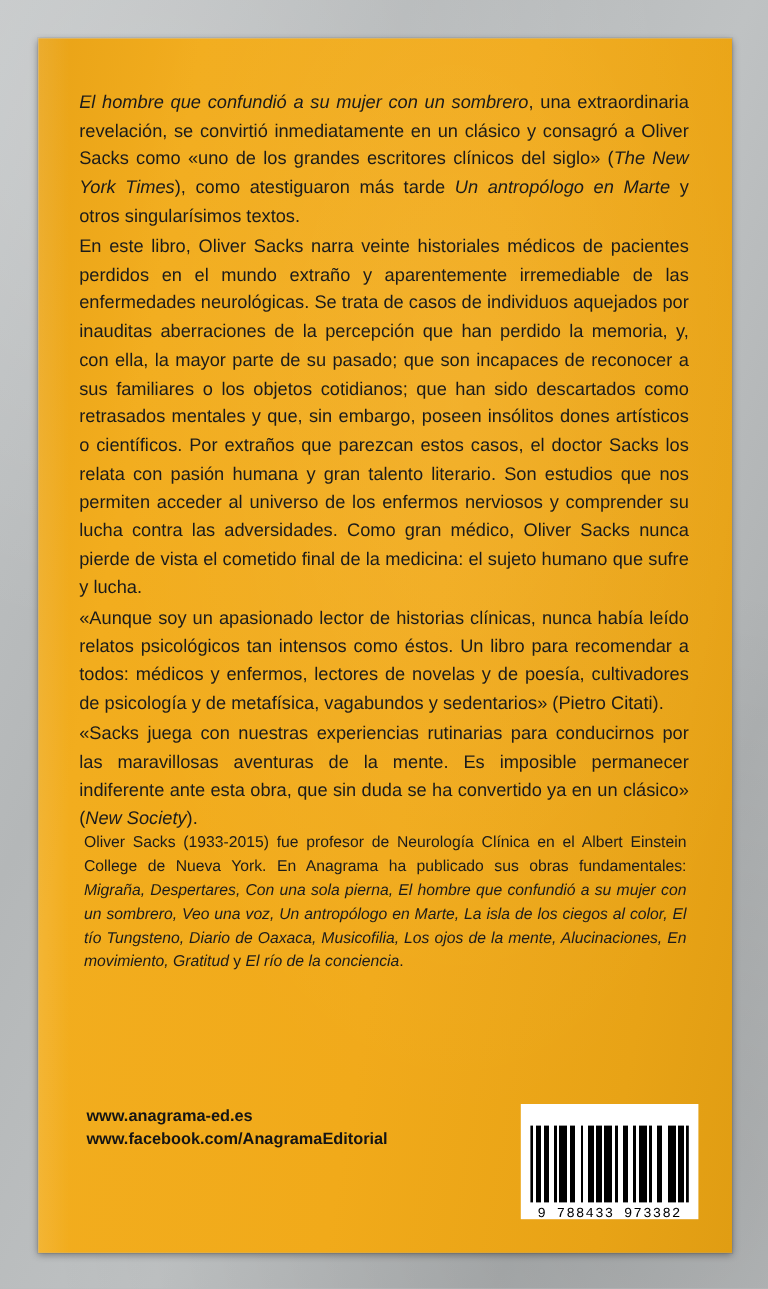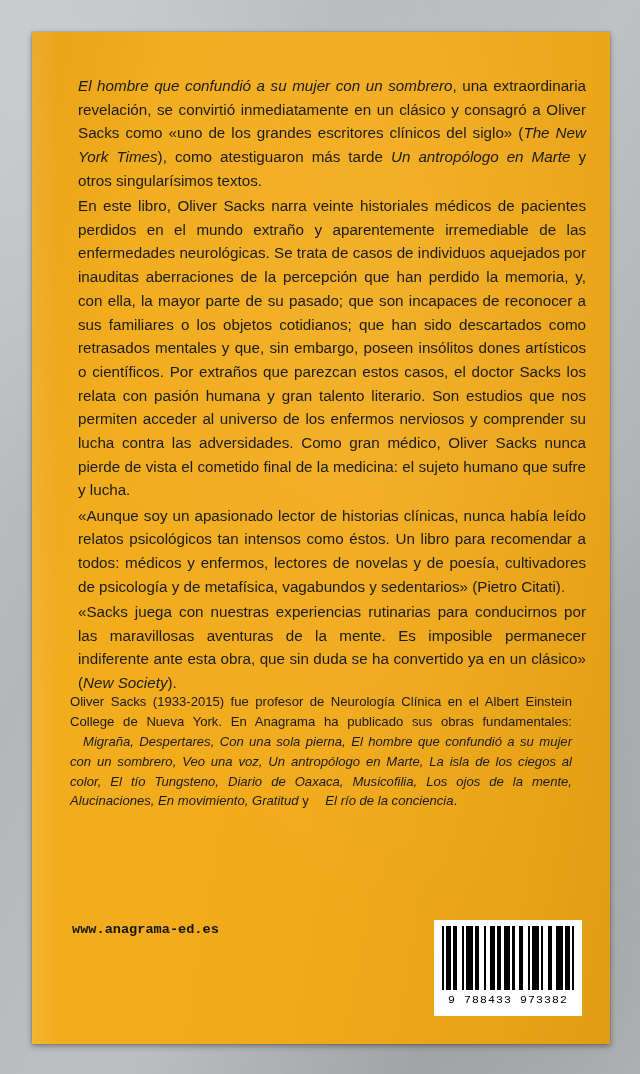--- a/index.html
+++ b/index.html
@@ -46,63 +46,63 @@
     content:"";
     position:absolute; inset:0;
     background:
       linear-gradient(90deg, rgba(255,255,255,.10) 0px, rgba(255,255,255,0) 26px),
       radial-gradient(ellipse at 60% 30%, rgba(255,255,255,.08), rgba(255,255,255,0) 60%);
     pointer-events:none;
   }
 
   .blurb {
     position: absolute;
-    left: 46px;
+    left: 34px;
     top: 42px;
     width: 508px;
     color: #1b1b1b;
     font-size: 15.2px;
     line-height: 1.56;
     text-align: justify;
   }
   .blurb p { margin: 0 0 0.10em 0; }
   .blurb em { font-style: italic; }
 
   .author-note {
     position: absolute;
     left: 38px;
     top: 660px;
     width: 502px;
     color: #1b1b1b;
     font-size: 13.1px;
     line-height: 1.52;
     text-align: justify;
   }
-  .author-note em { font-style: italic; margin-left: 13px; }
+  .author-note em { font-style: italic; }
 
   .links {
     position: absolute;
     left: 40px;
     top: 888px;
     color: #141414;
     font-size: 13.6px;
     line-height: 1.42;
     font-weight: 600;
   }
-  .links div { white-space: nowrap; font-family: Liberation Mono, monospace; }
+  .links div { white-space: nowrap; }
 
   
   .barcode-box {
     position: absolute;
     right: 28px;
     bottom: 28px;
     width: 148px;
     height: 96px;
     background: #ffffff;
-    padding: 6px 8px 4px 8px;
+    padding: 18px 8px 4px 8px;
     box-sizing: border-box;
   }
   .bars {
     height: 64px;
     width: 100%;
     background-repeat: repeat-x;
     background-size: 100% 100%;
   }
   .barcode-digits {
     margin-top: 3px;
@@ -124,20 +124,21 @@
       <p><em>El hombre que confundió a su mujer con un sombrero</em><span>, una extraordinaria revelación, se convirtió inmediatamente en un clásico y consagró a Oliver Sacks como «uno de los grandes escritores clínicos del siglo» (</span><em>The New York Times</em><span>), como atestiguaron más tarde </span><em>Un antropólogo en Marte</em><span> y otros singularísimos textos.</span></p>
       <p><span>En este libro, Oliver Sacks narra veinte historiales médicos de pacientes perdidos en el mundo extraño y aparentemente irremediable de las enfermedades neurológicas. Se trata de casos de individuos aquejados por inauditas aberraciones de la percepción que han perdido la memoria, y, con ella, la mayor parte de su pasado; que son incapaces de reconocer a sus familiares o los objetos cotidianos; que han sido descartados como retrasados mentales y que, sin embargo, poseen insólitos dones artísticos o científicos. Por extraños que parezcan estos casos, el doctor Sacks los relata con pasión humana y gran talento literario. Son estudios que nos permiten acceder al universo de los enfermos nerviosos y comprender su lucha contra las adversidades. Como gran médico, Oliver Sacks nunca pierde de vista el cometido final de la medicina: el sujeto humano que sufre y lucha.</span></p>
       <p><span>«Aunque soy un apasionado lector de historias clínicas, nunca había leído relatos psicológicos tan intensos como éstos. Un libro para recomendar a todos: médicos y enfermos, lectores de novelas y de poesía, cultivadores de psicología y de metafísica, vagabundos y sedentarios» (Pietro Citati).</span></p>
       <p><span>«Sacks juega con nuestras experiencias rutinarias para conducirnos por las maravillosas aventuras de la mente. Es imposible permanecer indiferente ante esta obra, que sin duda se ha convertido ya en un clásico» (</span><em>New Society</em><span>).</span></p>
     </div>
 
   <div class="author-note"><span>Oliver Sacks (1933-2015) fue profesor de Neurología Clínica en el Albert Einstein College de Nueva York. En Anagrama ha publicado sus obras fundamentales: </span><em>Migraña, Despertares, Con una sola pierna, El hombre que confundió a su mujer con un sombrero, Veo una voz, Un antropólogo en Marte, La isla de los ciegos al color, El tío Tungsteno, Diario de Oaxaca, Musicofilia, Los ojos de la mente, Alucinaciones, En movimiento, Gratitud</em><span> y </span><em>El río de la conciencia</em><span>.</span></div>
 
   <div class="links">
       <div>www.anagrama-ed.es</div>
+      <div>www.facebook.com/AnagramaEditorial</div>
     </div>
 
   <div class="barcode-box">
     <div class="bars" style="background-image: linear-gradient(90deg, rgb(0, 0, 0) 0%, rgb(0, 0, 0) 1.667%, rgb(255, 255, 255) 1.667%, rgb(255, 255, 255) 3.333%, rgb(0, 0, 0) 3.333%, rgb(0, 0, 0) 5%, rgb(0, 0, 0) 5%, rgb(0, 0, 0) 6.667%, rgb(255, 255, 255) 6.667%, rgb(255, 255, 255) 8.333%, rgb(0, 0, 0) 8.333%, rgb(0, 0, 0) 10%, rgb(0, 0, 0) 10%, rgb(0, 0, 0) 11.667%, rgb(255, 255, 255) 11.667%, rgb(255, 255, 255) 13.333%, rgb(255, 255, 255) 13.333%, rgb(255, 255, 255) 15%, rgb(0, 0, 0) 15%, rgb(0, 0, 0) 16.667%, rgb(255, 255, 255) 16.667%, rgb(255, 255, 255) 18.333%, rgb(0, 0, 0) 18.333%, rgb(0, 0, 0) 20%, rgb(0, 0, 0) 20%, rgb(0, 0, 0) 21.667%, rgb(0, 0, 0) 21.667%, rgb(0, 0, 0) 23.333%, rgb(255, 255, 255) 23.333%, rgb(255, 255, 255) 25%, rgb(0, 0, 0) 25%, rgb(0, 0, 0) 26.667%, rgb(0, 0, 0) 26.667%, rgb(0, 0, 0) 28.333%, rgb(255, 255, 255) 28.333%, rgb(255, 255, 255) 30%, rgb(255, 255, 255) 30%, rgb(255, 255, 255) 31.667%, rgb(0, 0, 0) 31.667%, rgb(0, 0, 0) 33.333%, rgb(255, 255, 255) 33.333%, rgb(255, 255, 255) 35%, rgb(255, 255, 255) 35%, rgb(255, 255, 255) 36.667%, rgb(0, 0, 0) 36.667%, rgb(0, 0, 0) 38.333%, rgb(0, 0, 0) 38.333%, rgb(0, 0, 0) 40%, rgb(255, 255, 255) 40%, rgb(255, 255, 255) 41.667%, rgb(0, 0, 0) 41.667%, rgb(0, 0, 0) 43.333%, rgb(0, 0, 0) 43.333%, rgb(0, 0, 0) 45%, rgb(255, 255, 255) 45%, rgb(255, 255, 255) 46.667%, rgb(0, 0, 0) 46.667%, rgb(0, 0, 0) 48.333%, rgb(0, 0, 0) 48.333%, rgb(0, 0, 0) 50%, rgb(0, 0, 0) 50%, rgb(0, 0, 0) 51.667%, rgb(255, 255, 255) 51.667%, rgb(255, 255, 255) 53.333%, rgb(0, 0, 0) 53.333%, rgb(0, 0, 0) 55%, rgb(255, 255, 255) 55%, rgb(255, 255, 255) 56.667%, rgb(255, 255, 255) 56.667%, rgb(255, 255, 255) 58.333%, rgb(0, 0, 0) 58.333%, rgb(0, 0, 0) 60%, rgb(0, 0, 0) 60%, rgb(0, 0, 0) 61.667%, rgb(255, 255, 255) 61.667%, rgb(255, 255, 255) 63.333%, rgb(255, 255, 255) 63.333%, rgb(255, 255, 255) 65%, rgb(0, 0, 0) 65%, rgb(0, 0, 0) 66.667%, rgb(255, 255, 255) 66.667%, rgb(255, 255, 255) 68.333%, rgb(0, 0, 0) 68.333%, rgb(0, 0, 0) 70%, rgb(0, 0, 0) 70%, rgb(0, 0, 0) 71.667%, rgb(0, 0, 0) 71.667%, rgb(0, 0, 0) 73.333%, rgb(255, 255, 255) 73.333%, rgb(255, 255, 255) 75%, rgb(0, 0, 0) 75%, rgb(0, 0, 0) 76.667%, rgb(255, 255, 255) 76.667%, rgb(255, 255, 255) 78.333%, rgb(255, 255, 255) 78.333%, rgb(255, 255, 255) 80%, rgb(0, 0, 0) 80%, rgb(0, 0, 0) 81.667%, rgb(0, 0, 0) 81.667%, rgb(0, 0, 0) 83.333%, rgb(255, 255, 255) 83.333%, rgb(255, 255, 255) 85%, rgb(255, 255, 255) 85%, rgb(255, 255, 255) 86.667%, rgb(0, 0, 0) 86.667%, rgb(0, 0, 0) 88.333%, rgb(0, 0, 0) 88.333%, rgb(0, 0, 0) 90%, rgb(0, 0, 0) 90%, rgb(0, 0, 0) 91.667%, rgb(255, 255, 255) 91.667%, rgb(255, 255, 255) 93.333%, rgb(0, 0, 0) 93.333%, rgb(0, 0, 0) 95%, rgb(0, 0, 0) 95%, rgb(0, 0, 0) 96.667%, rgb(255, 255, 255) 96.667%, rgb(255, 255, 255) 98.333%, rgb(0, 0, 0) 98.333%, rgb(0, 0, 0) 100%);"></div>
     <div class="barcode-digits">9  788433 973382</div>
   </div>
 
 </div>
 
 </body></html>

